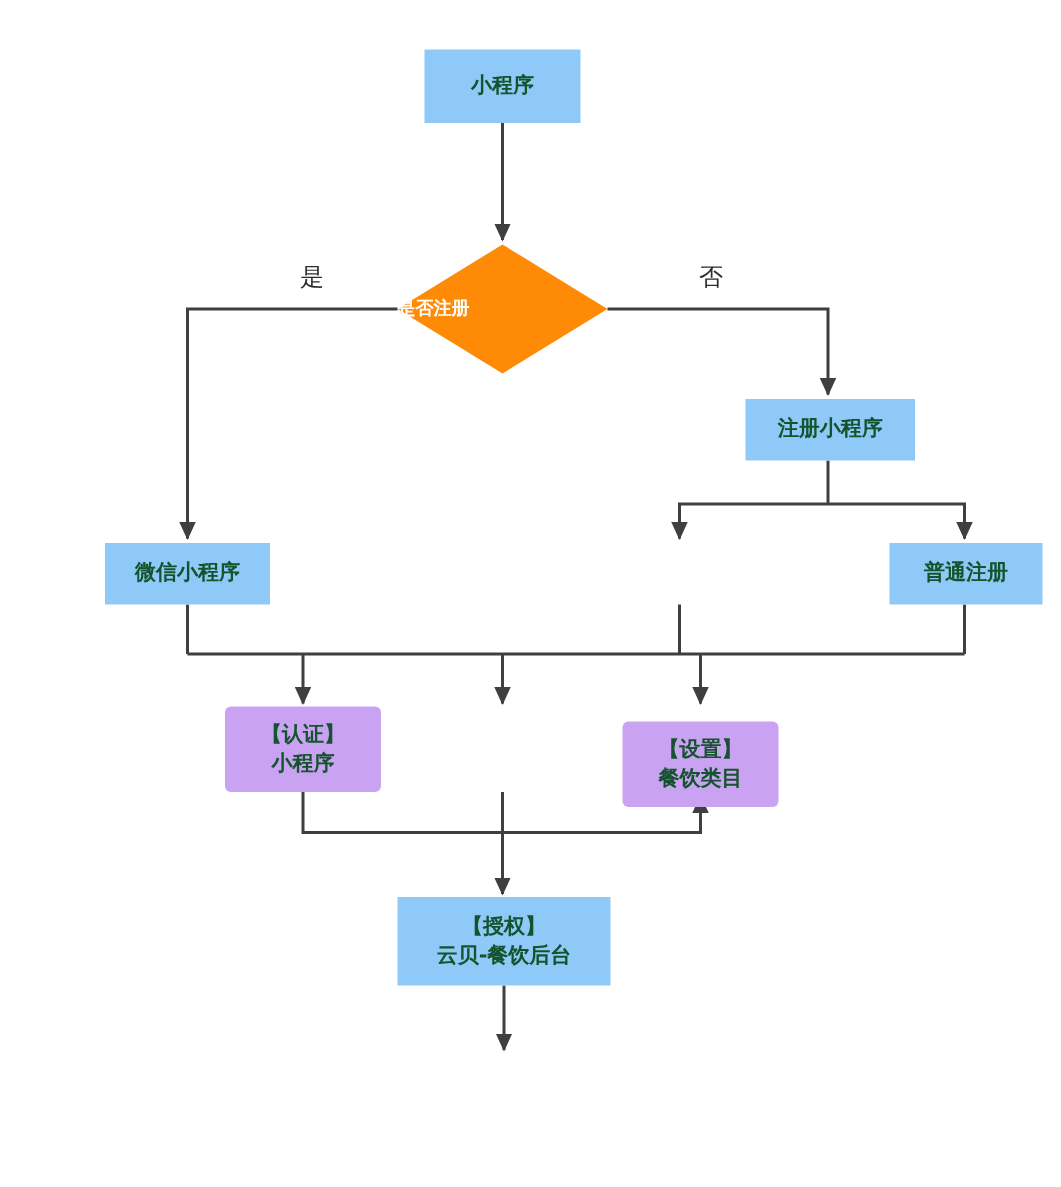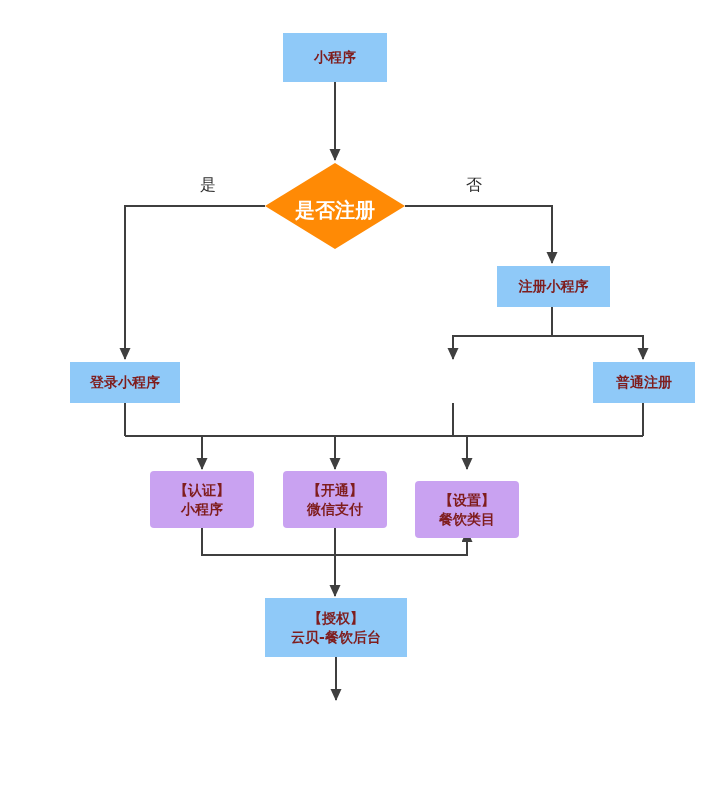--- a/index.html
+++ b/index.html
@@ -23,35 +23,35 @@
     fill: none;
     stroke: #3f3f3f;
     stroke-width: 2;
   }
   .node {
     position: absolute;
     display: flex;
     flex-direction: column;
     align-items: center;
     justify-content: center;
-    color: #7f1d1d;
+    color: #14532d;
     font-weight: bold;
     font-size: 14px;
     line-height: 1.32;
     text-align: center;
     white-space: nowrap;
   }
   .process { background: #8fc9f8; }
   .action  { background: #c9a2f1; border-radius: 4px; }
   .diamond-label {
     position: absolute;
     color: #ffffff;
     font-weight: bold;
-    font-size: 20px;
-    text-align: center;
+    font-size: 12px;
+    text-align: left;
   }
   .edge-label {
     position: absolute;
     color: #2b2b2b;
     font-size: 16px;
     text-align: center;
     background: #ffffff;
     padding: 0 2px;
   }
 </style>
@@ -97,41 +97,37 @@
   <div class="node process" style="left:283px; top:33px; width:104px; height:49px;">
     <span>小程序</span>
   </div>
 
   <div class="diamond-label" style="left:265px; top:197px; width:140px;">是否注册</div>
 
   <div class="edge-label" style="left:193px; top:175px; width:30px;">是</div>
   <div class="edge-label" style="left:459px; top:175px; width:30px;">否</div>
 
   <div class="node process" style="left:70px; top:362px; width:110px; height:41px;">
-    <span>登录小程序</span>
+    <span>微信小程序</span>
   </div>
 
   <div class="node process" style="left:497px; top:266px; width:113px; height:41px;">
     <span>注册小程序</span>
   </div>
 
 
   <div class="node process" style="left:593px; top:362px; width:102px; height:41px;">
     <span>普通注册</span>
   </div>
 
   <div class="node action" style="left:150px; top:471px; width:104px; height:57px;">
     <span>【认证】</span>
     <span>小程序</span>
   </div>
 
-  <div class="node action" style="left:283px; top:471px; width:104px; height:57px;">
-    <span>【开通】</span>
-    <span>微信支付</span>
-  </div>
 
   <div class="node action" style="left:415px; top:481px; width:104px; height:57px;">
     <span>【设置】</span>
     <span>餐饮类目</span>
   </div>
 
   <div class="node process" style="left:265px; top:598px; width:142px; height:59px;">
     <span>【授权】</span>
     <span>云贝-餐饮后台</span>
   </div>

